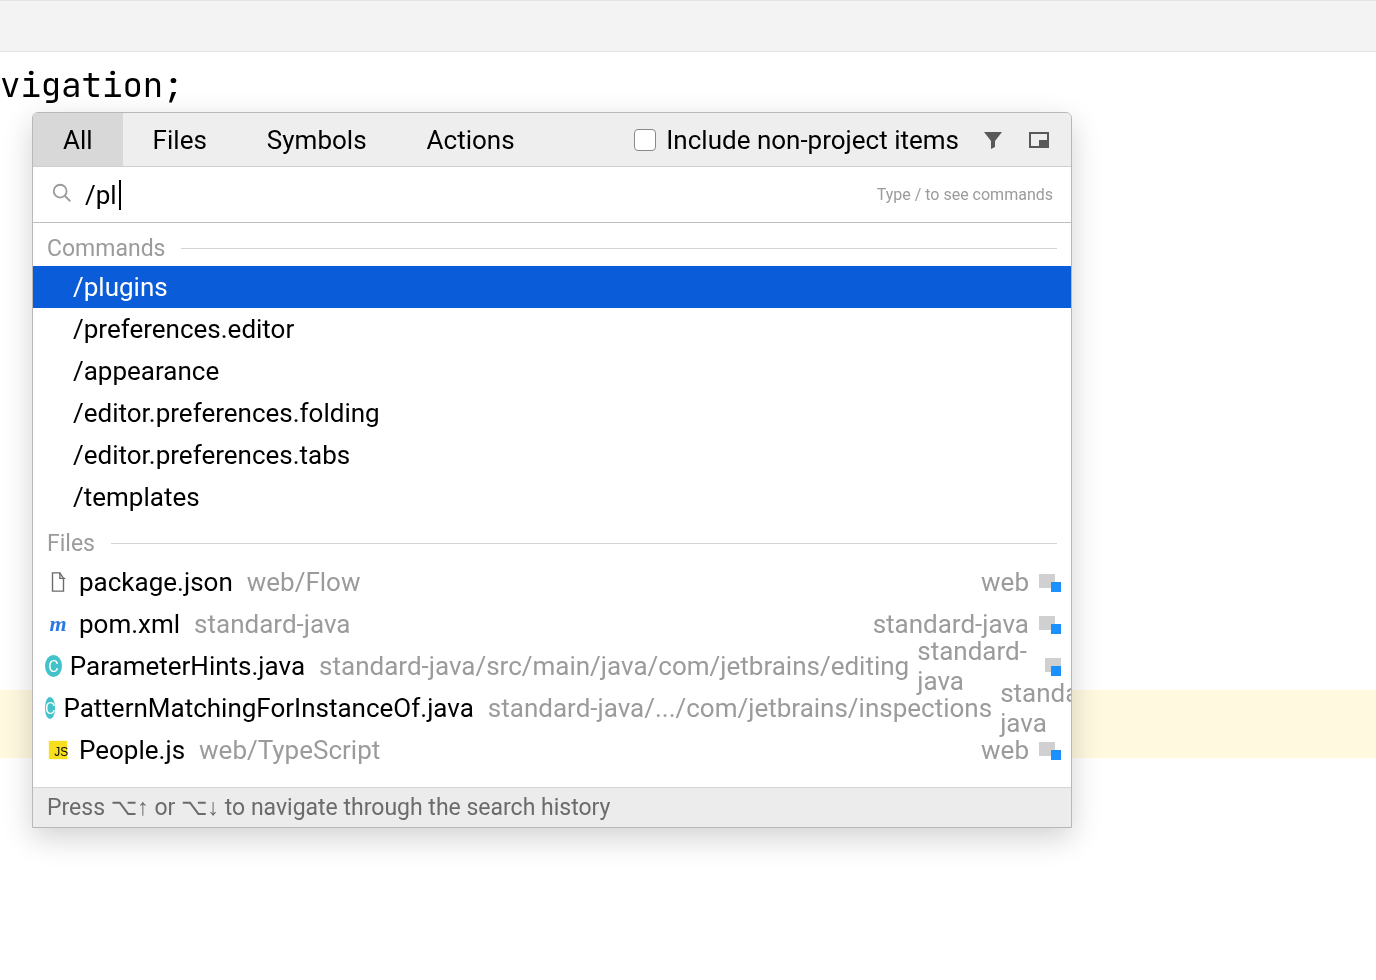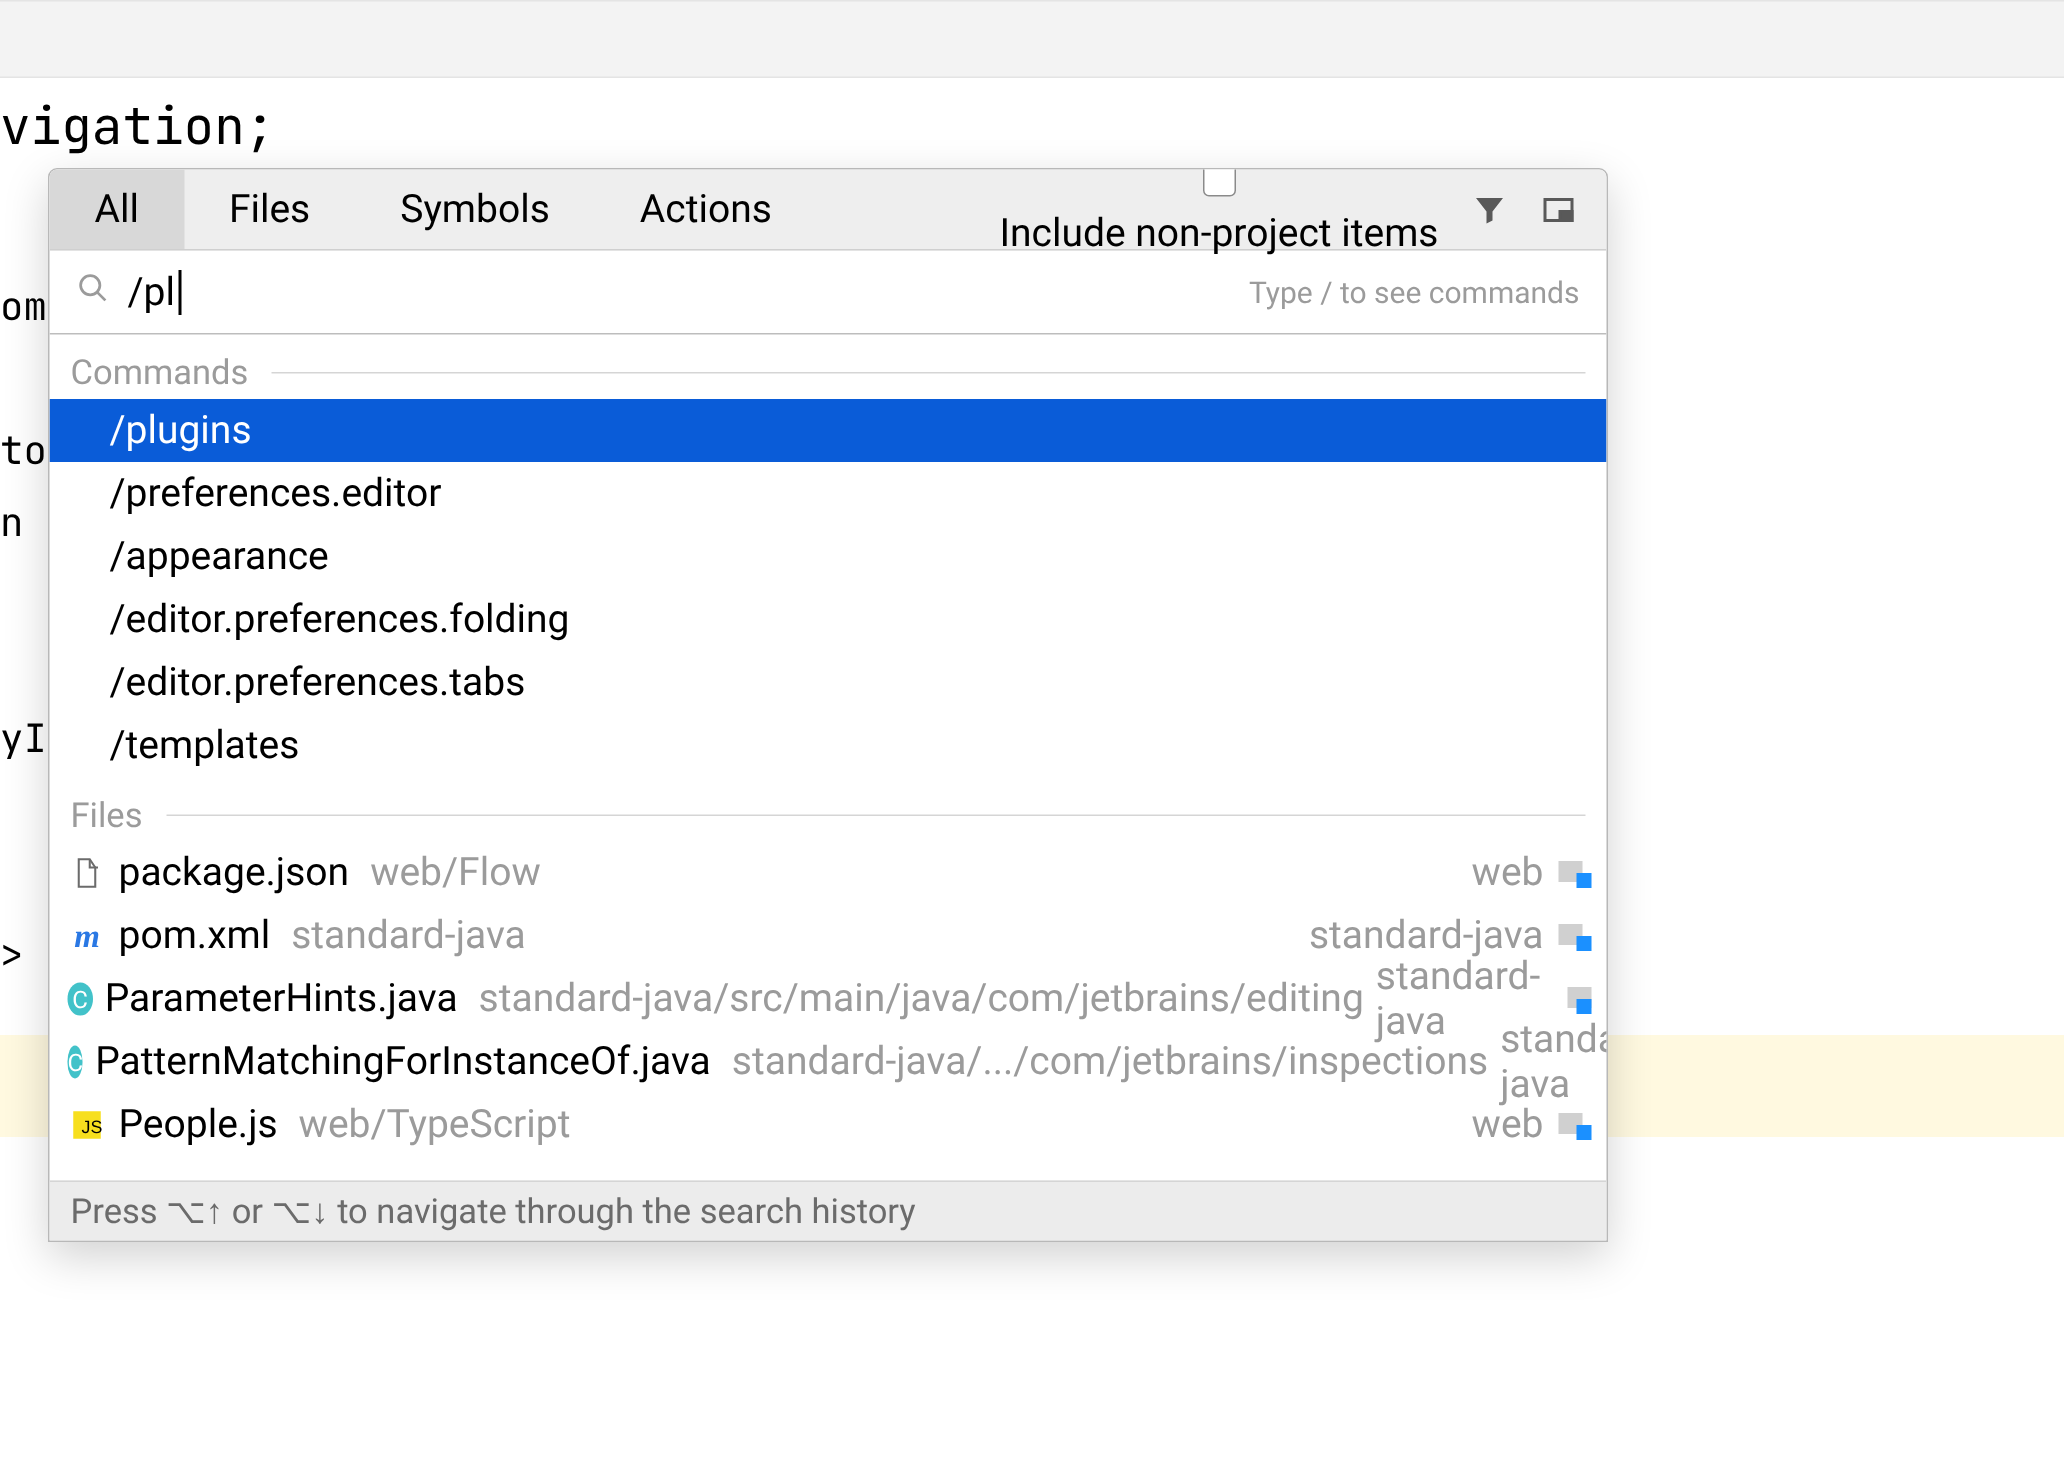--- a/index.html
+++ b/index.html
@@ -63,21 +63,21 @@
     display:flex; align-items:center;
     color:#000;
     cursor: default;
   }
   .tab.active {
     background:#d8d8d8;
   }
   .tabs-right {
     margin-left:auto; display:flex; align-items:center; gap:22px; padding-right:20px; height:100%;
   }
-  .checkbox-wrap { display:flex; align-items:center; gap:10px;flex-direction:column; }
+  .checkbox-wrap { display:flex; align-items:center; gap:10px; }
   .checkbox {
     width:22px; height:22px; border:1.5px solid #8a8a8a; border-radius:4px; background:#fff;
   }
   .funnel-icon svg, .pin-icon svg { width:24px;height:24px; display:block; }
   .funnel-icon, .pin-icon { color:#595959; }
 
   .search-row {
     display:flex; align-items:center;
     height:56px;
     border-bottom:1px solid #bdbdbd;
@@ -85,21 +85,21 @@
   }
   .search-row .mag { color:#9b9b9b; margin-right:12px; }
   .search-input {
     border:none; outline:none; font-size:26px; flex:0 0 auto;
     font-family:inherit; color:#000; background:transparent;
   }
   .caret {
     width:2px; height:30px; background:#000; margin-left:2px;
   }
   .search-hint {
-    margin-left:auto; color:#9b9b9b; font-size:20px;
+    margin-left:auto; color:#9b9b9b; font-size:16px;
   }
 
   .section-header {
     display:flex; align-items:center; gap:16px;
     color:#9b9b9b; font-size:23px;
     padding: 12px 14px 4px 14px;
   }
   .section-header .line { flex:1; height:1px; background:#d5d5d5; }
 
   .row {
@@ -138,30 +138,20 @@
     padding:6px 14px;
   }
 </style>
 </head>
 <body>
 
 <div class="editor-bg">
   <div class="highlight-band"></div>
   <div class="toolbar-bg"></div>
   <div class="code-1">vigation;</div>
-  <div class="code-left">om
-
-to
-n
-
-
-yI
-
-
-&gt;</div>
 </div>
 
 <div class="popup">
 
   <div class="tabs">
     <div class="tab active">
         <span>All</span>
       </div>
     <div class="tab">
         <span>Files</span>

